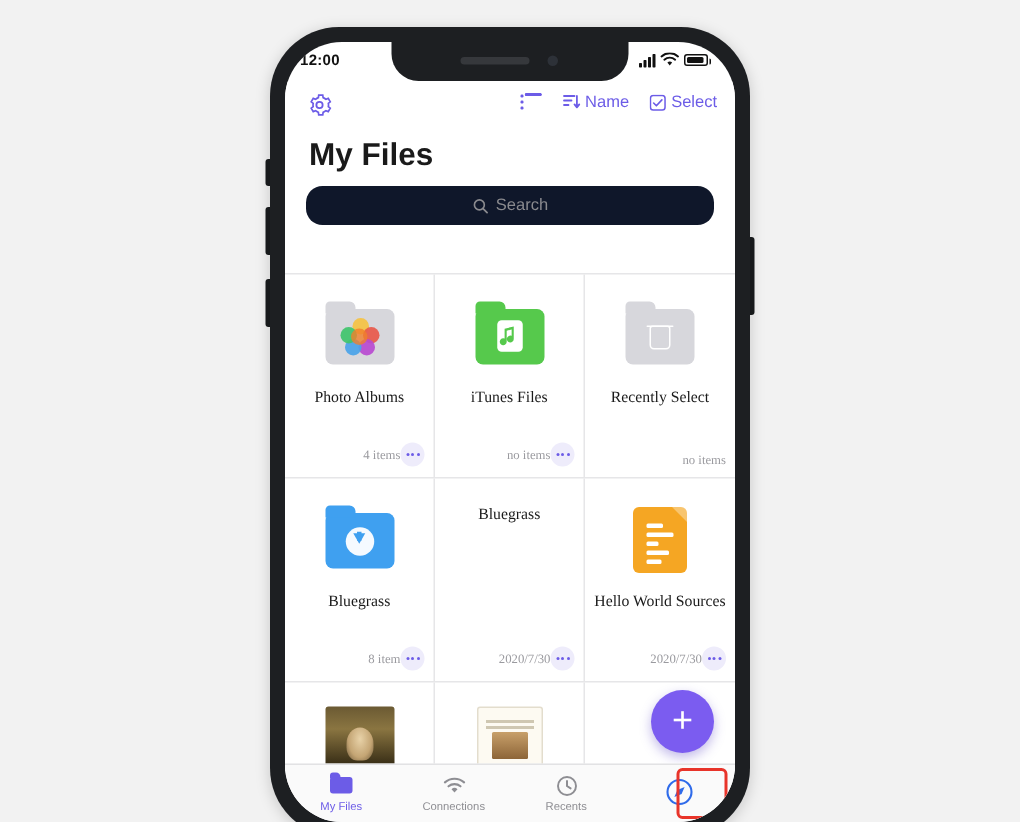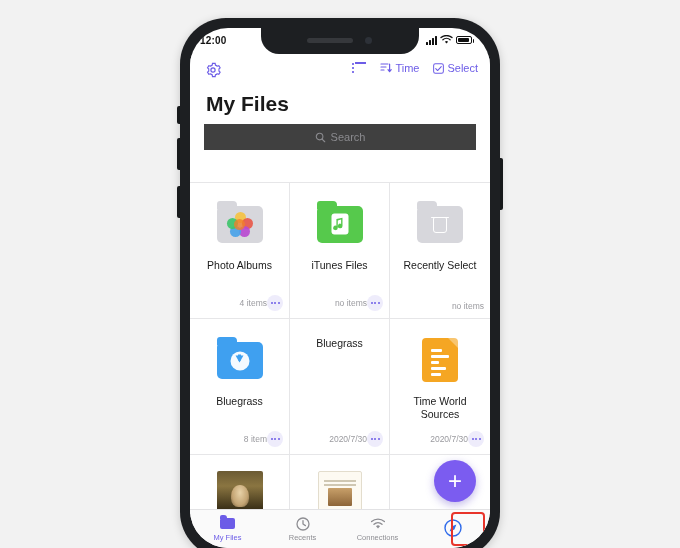--- a/index.html
+++ b/index.html
@@ -236,39 +236,40 @@
   #page-title {
     padding: 4px 0 8px 16px;
     font-size: 21px;
     font-weight: bold;
     color: #1a1a1a;
   }
 
   #search-bar {
     margin: 0 14px 10px 14px;
     height: 26px;
-    background: #404040;
-    border-radius: 0;
+    background: #0f172a;
+    border-radius: 11px;
     display: flex;
     align-items: center;
     justify-content: center;
     gap: 5px;
     color: #8a8a8e;
     font-size: 11px;
   }
 
   
   #content {
     position: absolute;
     top: 154px;
     left: 0;
     width: 300px;
     height: 332px;
     background: #fff;
     overflow: hidden;
+    font-family: Liberation Serif, serif;
   }
   .grid-row {
     display: flex;
     border-top: 1px solid #e6e6e8;
   }
   .grid-cell {
     width: 100px;
     box-sizing: border-box;
     padding: 12px 4px 0 4px;
     position: relative;
@@ -663,21 +664,21 @@
               <i></i>
               <span></span>
               <span></span>
               <span></span>
           </span>
           <span class="tb-item">
             <svg width="12" height="12" viewBox="0 0 12 12">
               <path d="M1 2h7M1 5h5M1 8h3" stroke="#6c5ce7" stroke-width="1.2" stroke-linecap="round"></path>
               <path d="M9.6 2v7M9.6 9.6l-1.6-2M9.6 9.6l1.6-2" stroke="#6c5ce7" stroke-width="1.2" fill="none" stroke-linecap="round"></path>
             </svg>
-            <span>Time</span>
+            <span>Name</span>
           </span>
           <span class="tb-item">
             <svg width="11" height="11" viewBox="0 0 12 12">
               <rect x="0.7" y="0.7" width="10.6" height="10.6" rx="2" fill="none" stroke="#6c5ce7" stroke-width="1.1"></rect>
               <path d="M3 6.2l2 2 4-4.3" stroke="#6c5ce7" stroke-width="1.2" fill="none" stroke-linecap="round" stroke-linejoin="round"></path>
             </svg>
             <span>Select</span>
           </span>
         </div>
       </div>
@@ -793,21 +794,21 @@
               <div class="fold"></div>
               <div class="bars">
                 <span style="width:60%"></span>
                 <span style="width:100%"></span>
                 <span style="width:45%"></span>
                 <span style="width:85%"></span>
                 <span style="width:55%"></span>
               </div>
             </div>
           </div>
-          <div class="file-label">Time World Sources</div>
+          <div class="file-label">Hello World Sources</div>
           <div class="meta-row">
             <span class="meta-text">2020/7/30</span>
             <span class="dots-btn">
                 <i></i>
                 <i></i>
                 <i></i>
               </span>
           </div>
         </div>
       </div>
@@ -842,36 +843,36 @@
 
     <div id="tab-bar">
       <div class="tab active">
         <span class="tab-icon">
             <span class="mini-folder"></span>
           </span>
         <span>My Files</span>
       </div>
       <div class="tab">
         <span class="tab-icon">
-          <svg width="14" height="14" viewBox="0 0 14 14">
-            <circle cx="7" cy="7" r="6" fill="none" stroke="#8e8e93" stroke-width="1.3"></circle>
-            <path d="M7 3.6V7l2.4 1.6" stroke="#8e8e93" stroke-width="1.3" fill="none" stroke-linecap="round"></path>
-          </svg>
-        </span>
-        <span>Recents</span>
-      </div>
-      <div class="tab">
-        <span class="tab-icon">
           <svg width="16" height="12" viewBox="0 0 16 12">
             <path d="M8 10.4 L6 8.2 A2.9 2.9 0 0 1 10 8.2 Z" fill="#8e8e93"></path>
             <path d="M4 6.2 A6.2 6.2 0 0 1 12 6.2" stroke="#8e8e93" stroke-width="1.4" fill="none" stroke-linecap="round"></path>
             <path d="M1.6 3.6 A9.6 9.6 0 0 1 14.4 3.6" stroke="#8e8e93" stroke-width="1.4" fill="none" stroke-linecap="round"></path>
           </svg>
         </span>
         <span>Connections</span>
+      </div>
+      <div class="tab">
+        <span class="tab-icon">
+          <svg width="14" height="14" viewBox="0 0 14 14">
+            <circle cx="7" cy="7" r="6" fill="none" stroke="#8e8e93" stroke-width="1.3"></circle>
+            <path d="M7 3.6V7l2.4 1.6" stroke="#8e8e93" stroke-width="1.3" fill="none" stroke-linecap="round"></path>
+          </svg>
+        </span>
+        <span>Recents</span>
       </div>
       <div class="tab">
         <span class="tab-icon">
           <svg width="18" height="18" viewBox="0 0 18 18">
             <circle cx="9" cy="9" r="8" fill="none" stroke="#2f6bea" stroke-width="1.4"></circle>
             <path d="M12.4 5.6 L7.6 7.6 L5.6 12.4 L10.4 10.4 Z" fill="#2f6bea"></path>
           </svg>
         </span>
         <span></span>
       </div>

